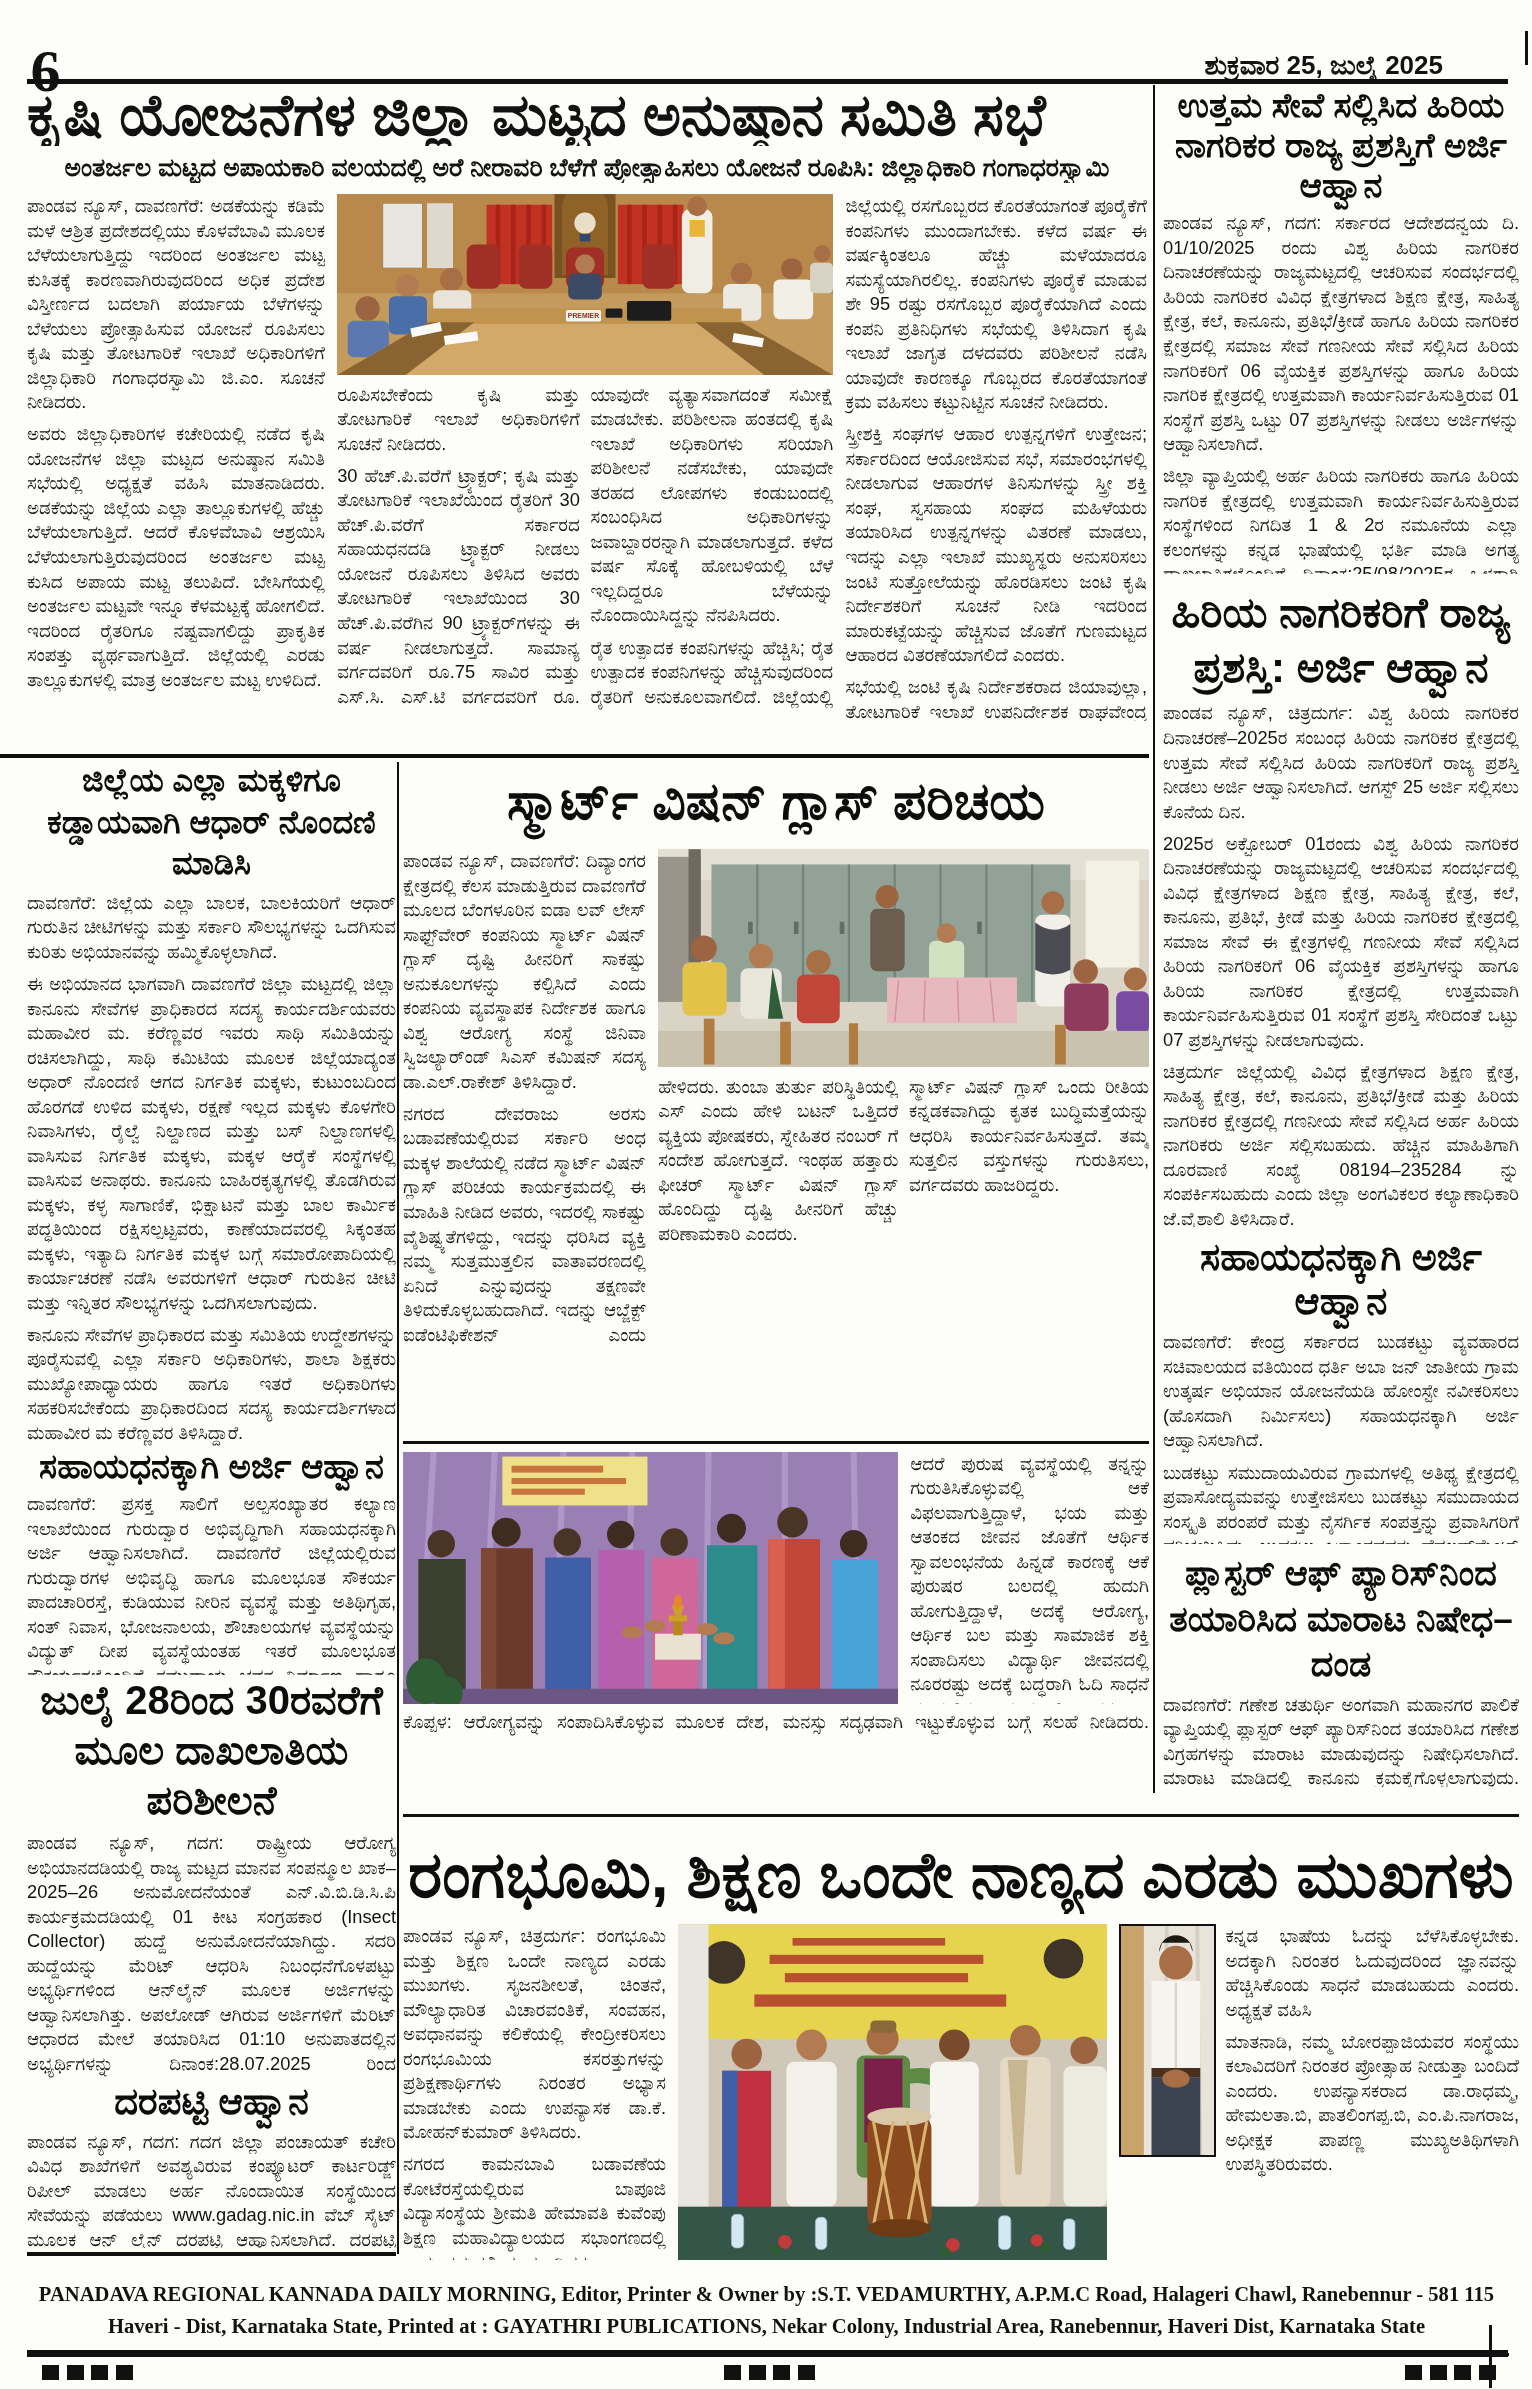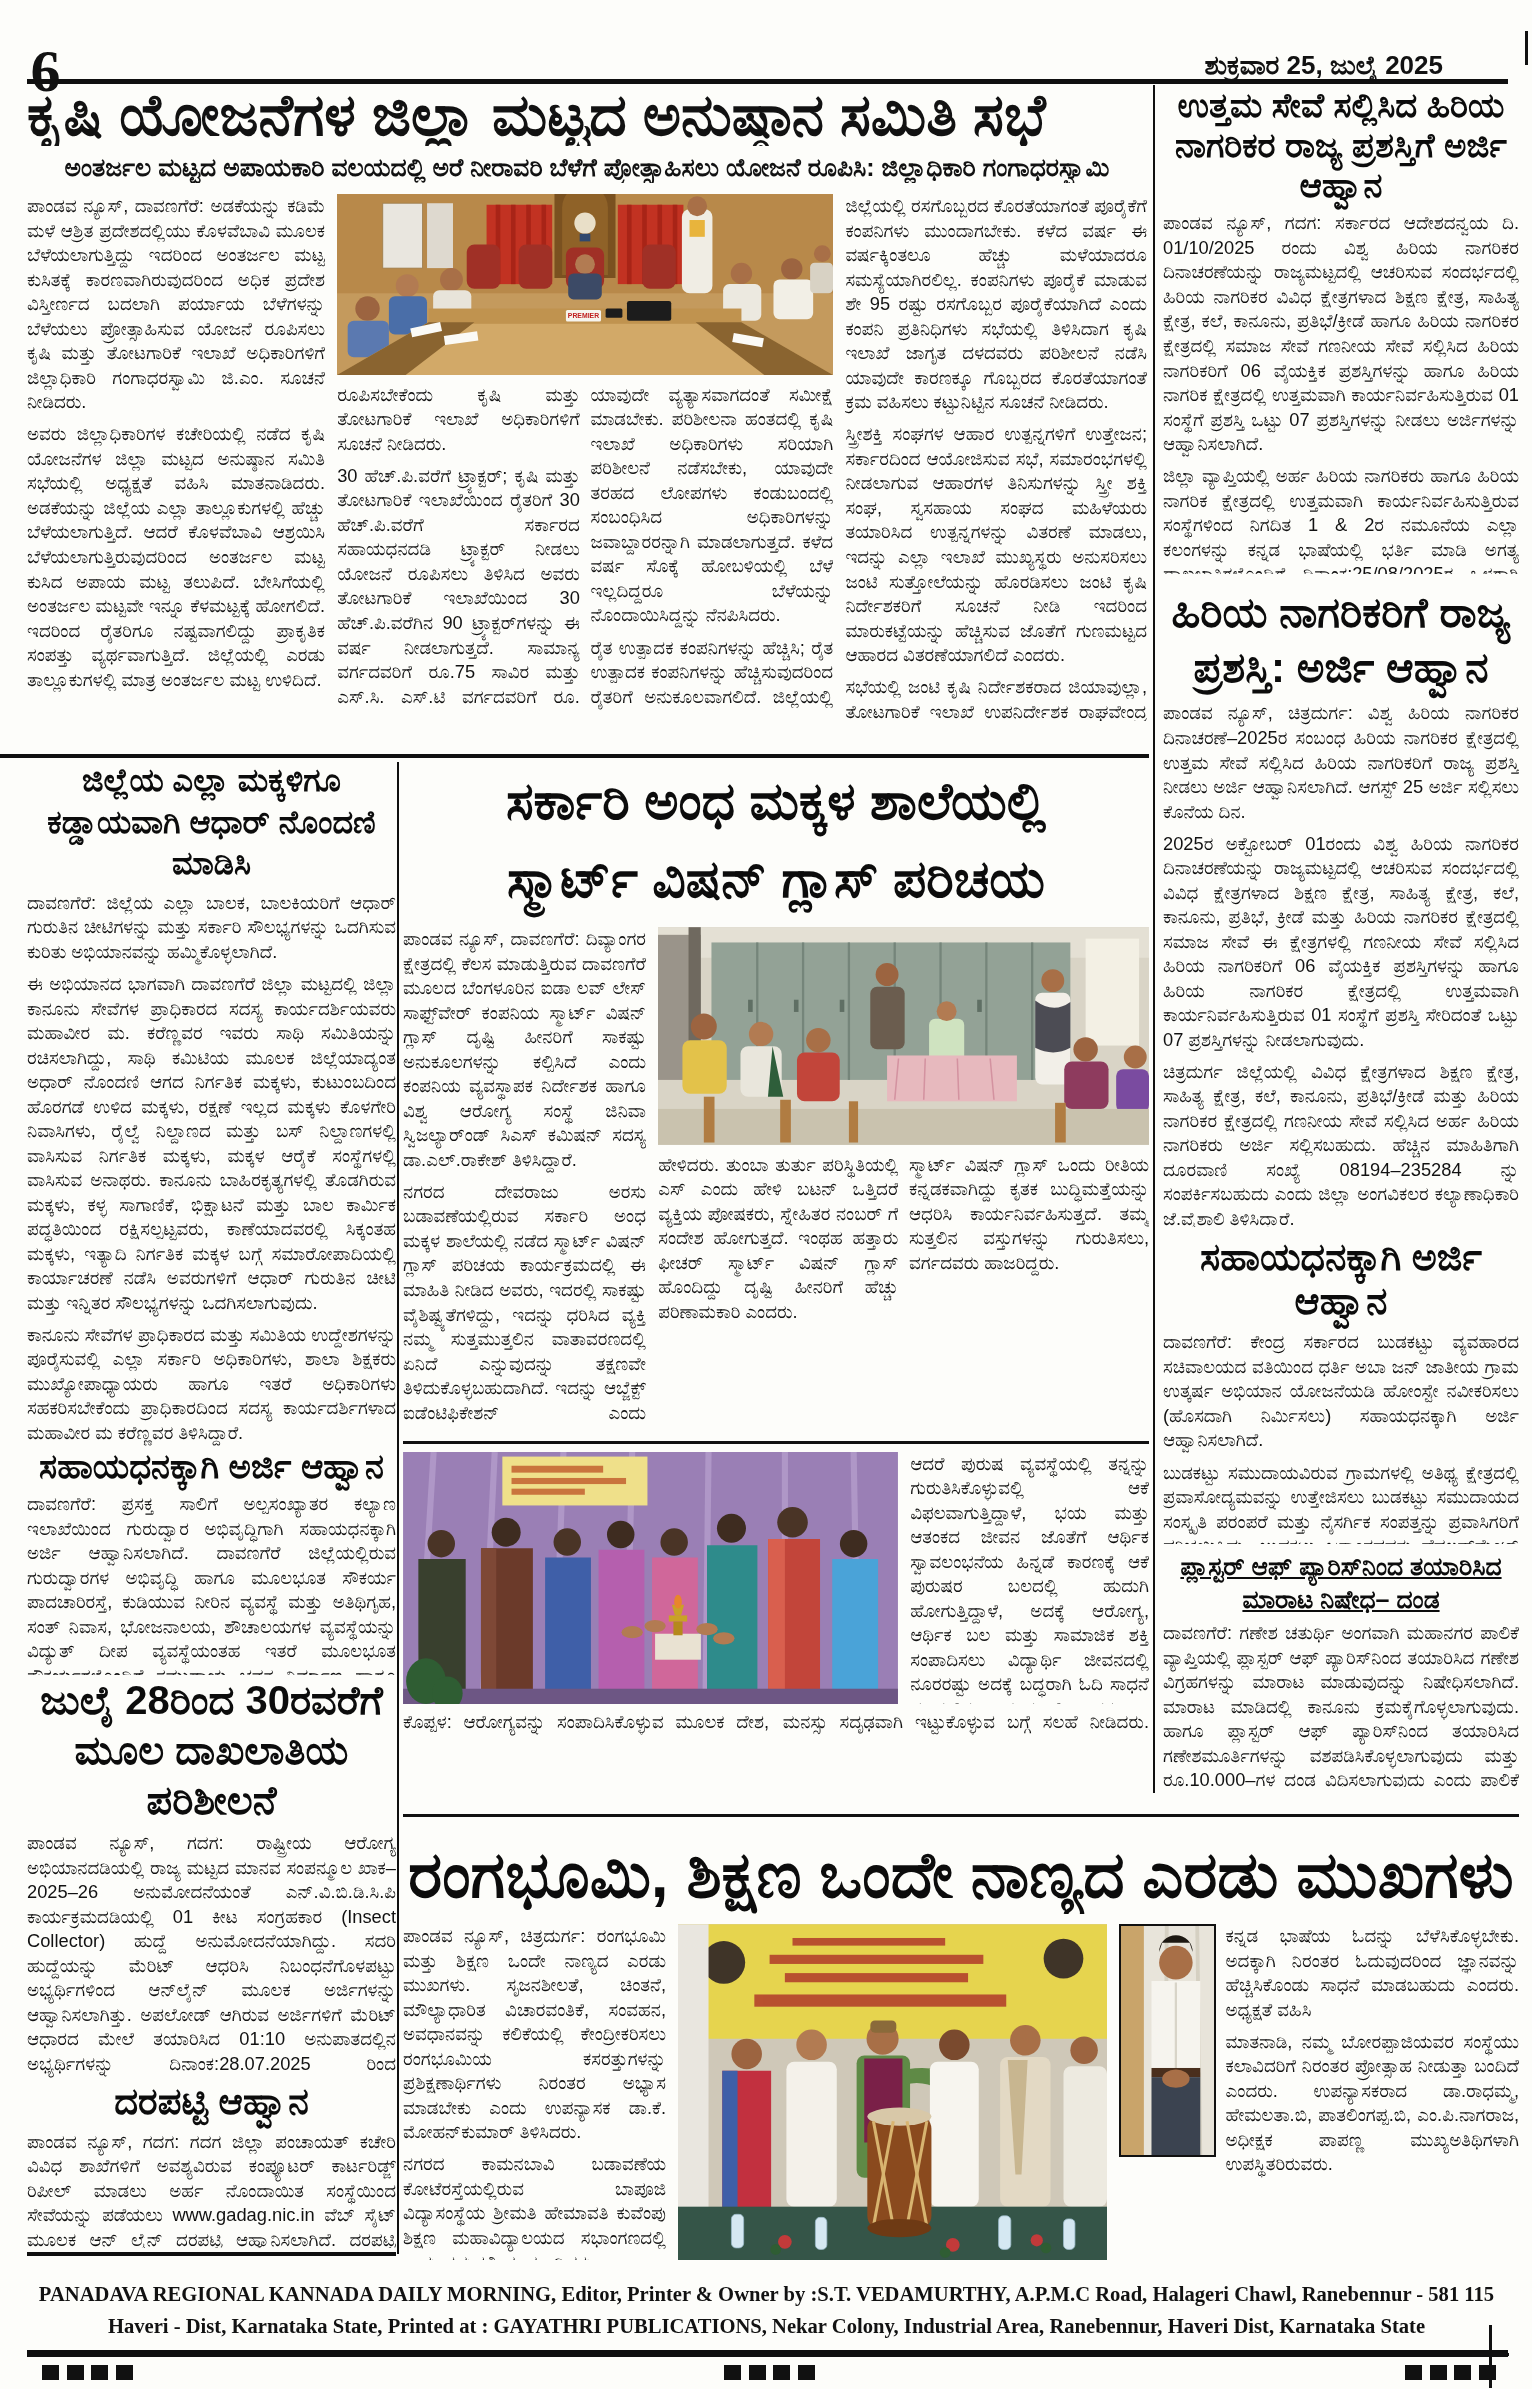--- a/index.html
+++ b/index.html
@@ -19,21 +19,21 @@
   #lead{left:27px;top:85px;width:1120px;height:670px;}
   #lead h1{font-size:58px;font-weight:800;text-align:left;white-space:nowrap;overflow:hidden;margin:0;line-height:1.05;}
   #lead h2{font-size:25px;font-weight:800;text-align:center;white-space:nowrap;overflow:hidden;margin:7.6px 0 0;}
   .lead-body{display:grid;grid-template-columns:298px 496px 1fr;column-gap:12.2px;margin-top:10.7px;height:527px;overflow:hidden;}
   .lead-center .below{display:grid;grid-template-columns:1fr 1fr;column-gap:10.7px;margin-top:7.6px;height:328px;overflow:hidden;}
   
   #sidebar{left:1163px;top:85px;width:356px;height:1708px;}
   .sb-art{overflow:hidden;}
   .sb-a1{height:489px;} .sb-a2{height:653px;} .sb-a3{height:317px;} .sb-a4{height:243px;}
   .sb-a1 .hl{font-size:34px;} .sb-a2 .hl{font-size:42px;padding-top:12.2px;line-height:1.3;}
-  .sb-a3 .hl{font-size:38px;padding-top:7.6px;} .sb-a4 .hl{font-size:25px;padding-top:6.1px;line-height:1.3;text-decoration:underline;}
+  .sb-a3 .hl{font-size:38px;padding-top:7.6px;} .sb-a4 .hl{font-size:35px;padding-top:6.1px;line-height:1.3;}
   .sb-art .para{margin-top:6.1px;}
   
   #leftcol{left:27px;top:760px;width:369px;height:1495px;}
   .lc-art{overflow:hidden;}
   .lc-a1{height:686px;} .lc-a2{height:229px;} .lc-a3{height:405px;} .lc-a4{height:168px;}
   .lc-a1 .hl{font-size:32px;line-height:1.3;} .lc-a2 .hl{font-size:34px;}
   .lc-a3 .hl{font-size:40px;line-height:1.25;} .lc-a4 .hl{font-size:37px;}
   .lc-art .para{margin-top:6.1px;}
   
   #smart{left:403px;top:762px;width:746px;height:678px;}
@@ -219,21 +219,20 @@
     <article class="lc-art lc-a4">
       <h3 class="hl">ದರಪಟ್ಟಿ ಆಹ್ವಾನ</h3>
       <div>
           <p class="para">ಪಾಂಡವ ನ್ಯೂಸ್, ಗದಗ: ಗದಗ ಜಿಲ್ಲಾ ಪಂಚಾಯತ್ ಕಚೇರಿ ವಿವಿಧ ಶಾಖೆಗಳಿಗೆ ಅವಶ್ಯವಿರುವ ಕಂಪ್ಯೂಟರ್ ಕಾರ್ಟರಿಡ್ಜ್ ರಿಪೀಲ್ ಮಾಡಲು ಅರ್ಹ ನೊಂದಾಯಿತ ಸಂಸ್ಥೆಯಿಂದ ಸೇವೆಯನ್ನು ಪಡೆಯಲು www.gadag.nic.in ವೆಬ್ ಸೈಟ್ ಮೂಲಕ ಆನ್ ಲೈನ್ ದರಪಟ್ಟಿ ಆಹ್ವಾನಿಸಲಾಗಿದೆ. ದರಪಟ್ಟಿ ಸಲ್ಲಿಸಲು ಜುಲೈ 31 ಕೊನೆಯ ದಿನವಾಗಿದ್ದು ಹೆಚ್ಚಿನ ಮಾಹಿತಿಗಾಗಿ ಗದಗ ಜಿಲ್ಲಾ ಪಂಚಾಯತ್ ಕಾರ್ಯಾಲಯ ದೂರವಾಣಿ ಸಂಖ್ಯೆ 08372–234375 ಸಂಪರ್ಕಿಸಬಹುದಾಗಿದೆ.</p>
         </div>
     </article>
   </section>
 
   <section id="smart">
     <h2 class="hl">
-      <span style="display:block;">ಸರ್ಕಾರಿ ಅಂಧ ಮಕ್ಕಳ ಶಾಲೆಯಲ್ಲಿ</span>
       <span style="display:block;">ಸ್ಮಾರ್ಟ್ ವಿಷನ್ ಗ್ಲಾಸ್ ಪರಿಚಯ</span>
     </h2>
     <div class="smart-body">
       <div class="cols">
           <p class="para">ಪಾಂಡವ ನ್ಯೂಸ್, ದಾವಣಗೆರೆ: ದಿವ್ಯಾಂಗರ ಕ್ಷೇತ್ರದಲ್ಲಿ ಕೆಲಸ ಮಾಡುತ್ತಿರುವ ದಾವಣಗೆರೆ ಮೂಲದ ಬೆಂಗಳೂರಿನ ಐಡಾ ಲವ್ ಲೇಸ್ ಸಾಫ್ಟ್‌ವೇರ್ ಕಂಪನಿಯ ಸ್ಮಾರ್ಟ್ ವಿಷನ್ ಗ್ಲಾಸ್ ದೃಷ್ಟಿ ಹೀನರಿಗೆ ಸಾಕಷ್ಟು ಅನುಕೂಲಗಳನ್ನು ಕಲ್ಪಿಸಿದೆ ಎಂದು ಕಂಪನಿಯ ವ್ಯವಸ್ಥಾಪಕ ನಿರ್ದೇಶಕ ಹಾಗೂ ವಿಶ್ವ ಆರೋಗ್ಯ ಸಂಸ್ಥೆ ಜಿನಿವಾ ಸ್ವಿಜಲ್ಯಾರ್ಂಡ್ ಸಿಎಸ್ ಕಮಿಷನ್ ಸದಸ್ಯ ಡಾ.ಎಲ್.ರಾಕೇಶ್ ತಿಳಿಸಿದ್ದಾರೆ.</p>
           <p class="para">ನಗರದ ದೇವರಾಜು ಅರಸು ಬಡಾವಣೆಯಲ್ಲಿರುವ ಸರ್ಕಾರಿ ಅಂಧ ಮಕ್ಕಳ ಶಾಲೆಯಲ್ಲಿ ನಡೆದ ಸ್ಮಾರ್ಟ್ ವಿಷನ್ ಗ್ಲಾಸ್ ಪರಿಚಯ ಕಾರ್ಯಕ್ರಮದಲ್ಲಿ ಈ ಮಾಹಿತಿ ನೀಡಿದ ಅವರು, ಇದರಲ್ಲಿ ಸಾಕಷ್ಟು ವೈಶಿಷ್ಟ್ಯತೆಗಳಿದ್ದು, ಇದನ್ನು ಧರಿಸಿದ ವ್ಯಕ್ತಿ ನಮ್ಮ ಸುತ್ತಮುತ್ತಲಿನ ವಾತಾವರಣದಲ್ಲಿ ಏನಿದೆ ಎನ್ನುವುದನ್ನು ತಕ್ಷಣವೇ ತಿಳಿದುಕೊಳ್ಳಬಹುದಾಗಿದೆ. ಇದನ್ನು ಆಬ್ಜೆಕ್ಟ್ ಐಡೆಂಟಿಫಿಕೇಶನ್ ಎಂದು ಕರೆಯಲಾಗುವುದು ಎಂದು ಹೇಳಿದರು.</p>
         </div>
       <div class="smart-right">
         <svg class="photo" width="491" height="218" viewBox="0 0 643 285">
           <rect width="643" height="285" fill="#d9d4c6"></rect>

